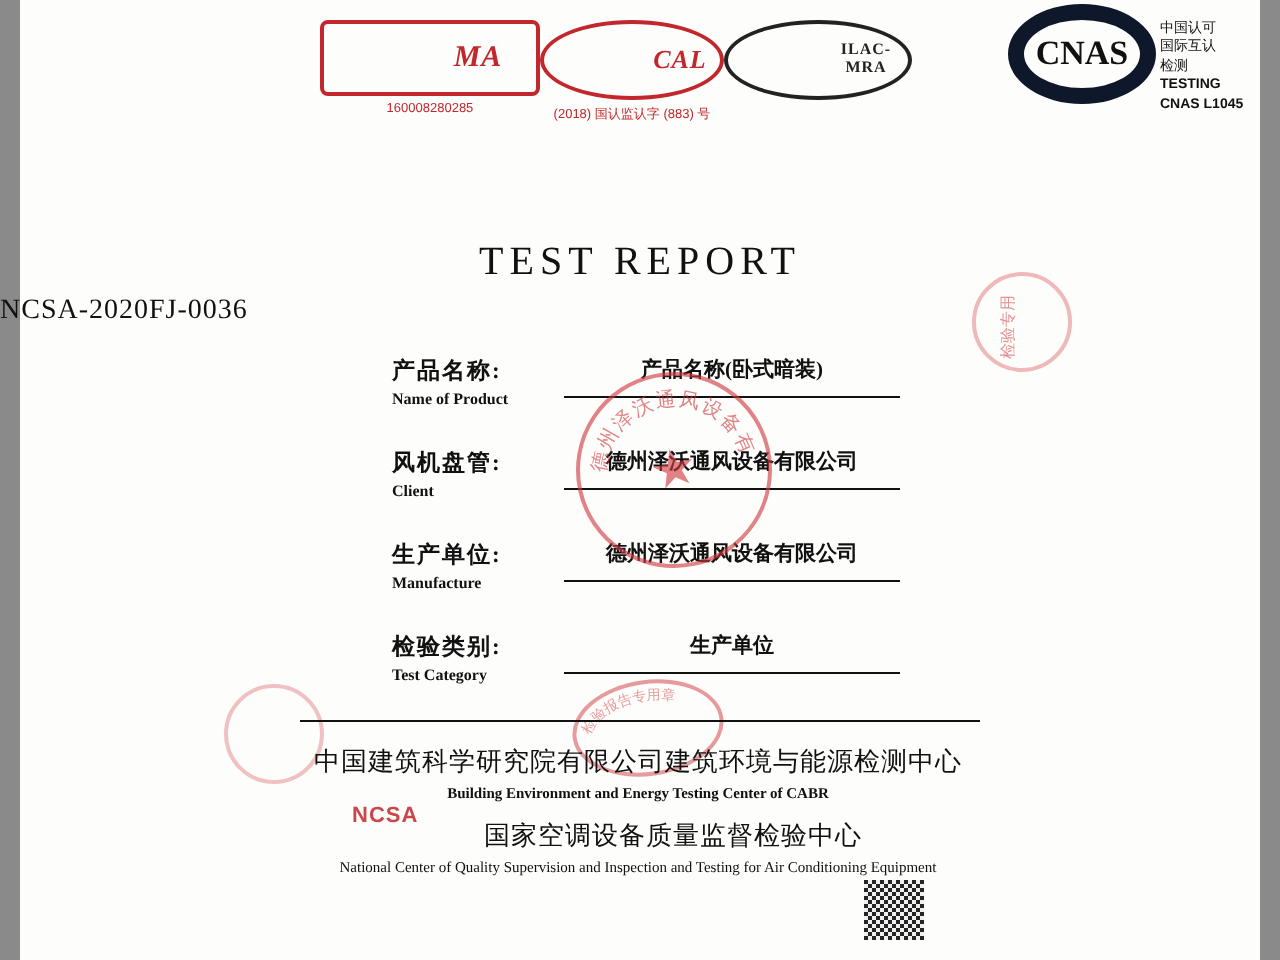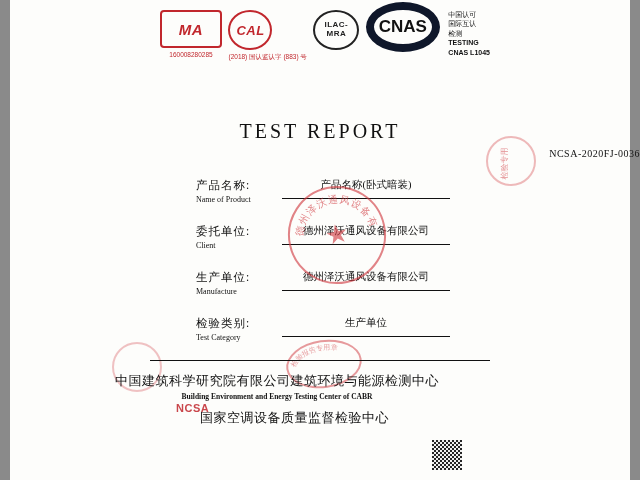--- a/index.html
+++ b/index.html
@@ -36,23 +36,24 @@
     text-align: center;
     position: relative;
   }
   .mark-badge {
     width: 46px;
     height: 34px;
     border-radius: 4px;
     display: flex;
     align-items: center;
     justify-content: center;
-    font-family: Liberation Sans, sans-serif;
+    font-family: Liberation Serif, serif;
     font-weight: bold;
     letter-spacing: 0.5px;
+    padding-left: 48px;
   }
   .mark-ma {
     border: 2px solid #c1272d;
     color: #c1272d;
     font-size: 15px;
     font-style: italic;
     width: 58px;
   }
   .mark-cal {
     width: 40px;
@@ -136,32 +137,33 @@
     text-align: center;
     font-size: 20px;
     letter-spacing: 3px;
     color: #111;
   }
   .report-no {
     position: absolute;
     top: 148px;
     left: 0;
     width: 640px;
-    text-align: right;
-    font-size: 10px;
+    text-align: left;
+    font-size: 14px;
     letter-spacing: 0.5px;
     color: #111;
   }
 
   
   .fields {
     position: absolute;
     top: 178px;
     left: 196px;
     width: 254px;
+    font-weight: bold;
   }
   .field-row {
     position: relative;
     height: 46px;
   }
   .field-label {
     position: absolute;
     left: 0;
     top: 0;
     width: 86px;
@@ -191,20 +193,21 @@
     white-space: nowrap;
   }
 
   
   .footer {
     position: absolute;
     left: 0;
     top: 364px;
     width: 554px;
     text-align: center;
+    padding-left: 42px;
   }
   .footer-rule {
     position: absolute;
     left: 150px;
     top: 360px;
     width: 340px;
     border-top: 1px solid #111;
   }
   .f-cn-1 {
     font-size: 13px;
@@ -400,21 +403,21 @@
     <div class="field-row">
       <div class="field-label">
         <div class="label-cn">产品名称:</div>
         <div class="label-en">Name of Product</div>
       </div>
       <div class="field-value">产品名称(卧式暗装)</div>
     </div>
 
     <div class="field-row">
       <div class="field-label">
-        <div class="label-cn">委托单位:</div>
+        <div class="label-cn">风机盘管:</div>
         <div class="label-en">Client</div>
       </div>
       <div class="field-value">德州泽沃通风设备有限公司</div>
     </div>
 
     <div class="field-row">
       <div class="field-label">
         <div class="label-cn">生产单位:</div>
         <div class="label-en">Manufacture</div>
       </div>
@@ -457,18 +460,19 @@
   <div class="seal seal-edge-right"></div>
   <div class="seal seal-edge-left"></div>
 
   <div class="watermark-text" style="left: 488px; top: 158px;">检验专用</div>
 
   <div class="footer-rule"></div>
   <div class="footer">
     <div class="f-cn-1">中国建筑科学研究院有限公司建筑环境与能源检测中心</div>
     <div class="f-en-1">Building Environment and Energy Testing Center of CABR</div>
     <div class="f-cn-2">国家空调设备质量监督检验中心</div>
+    <div class="f-en-2">National Center of Quality Supervision and Inspection and Testing for Air Conditioning Equipment</div>
   </div>
 
   <div class="ncsa-logo">NCSA</div>
   <div class="qr"></div>
 
 </div>
 
 </body></html>

